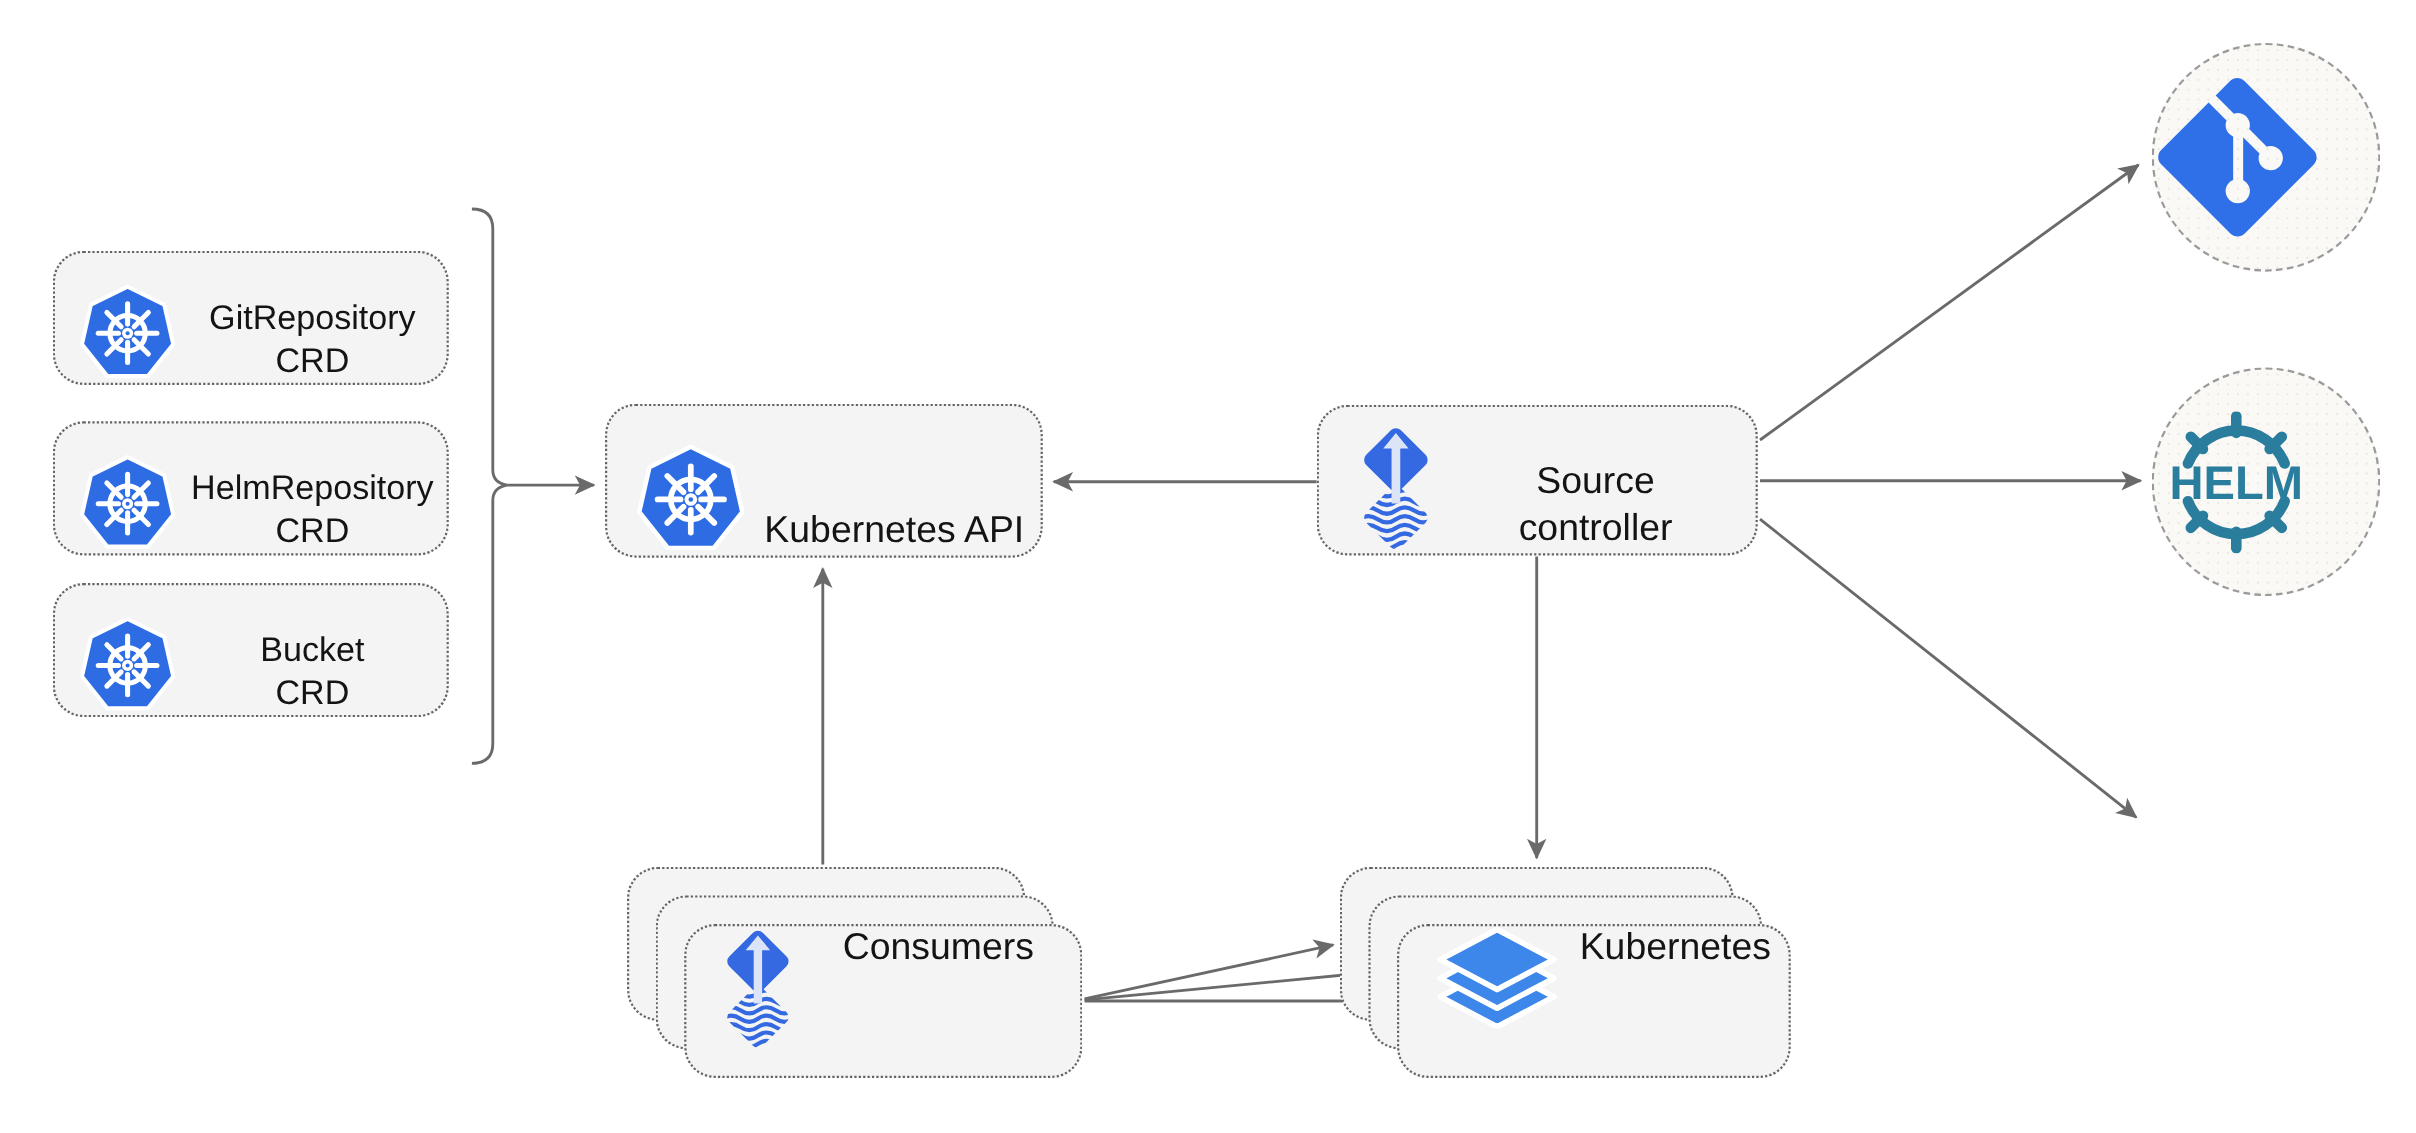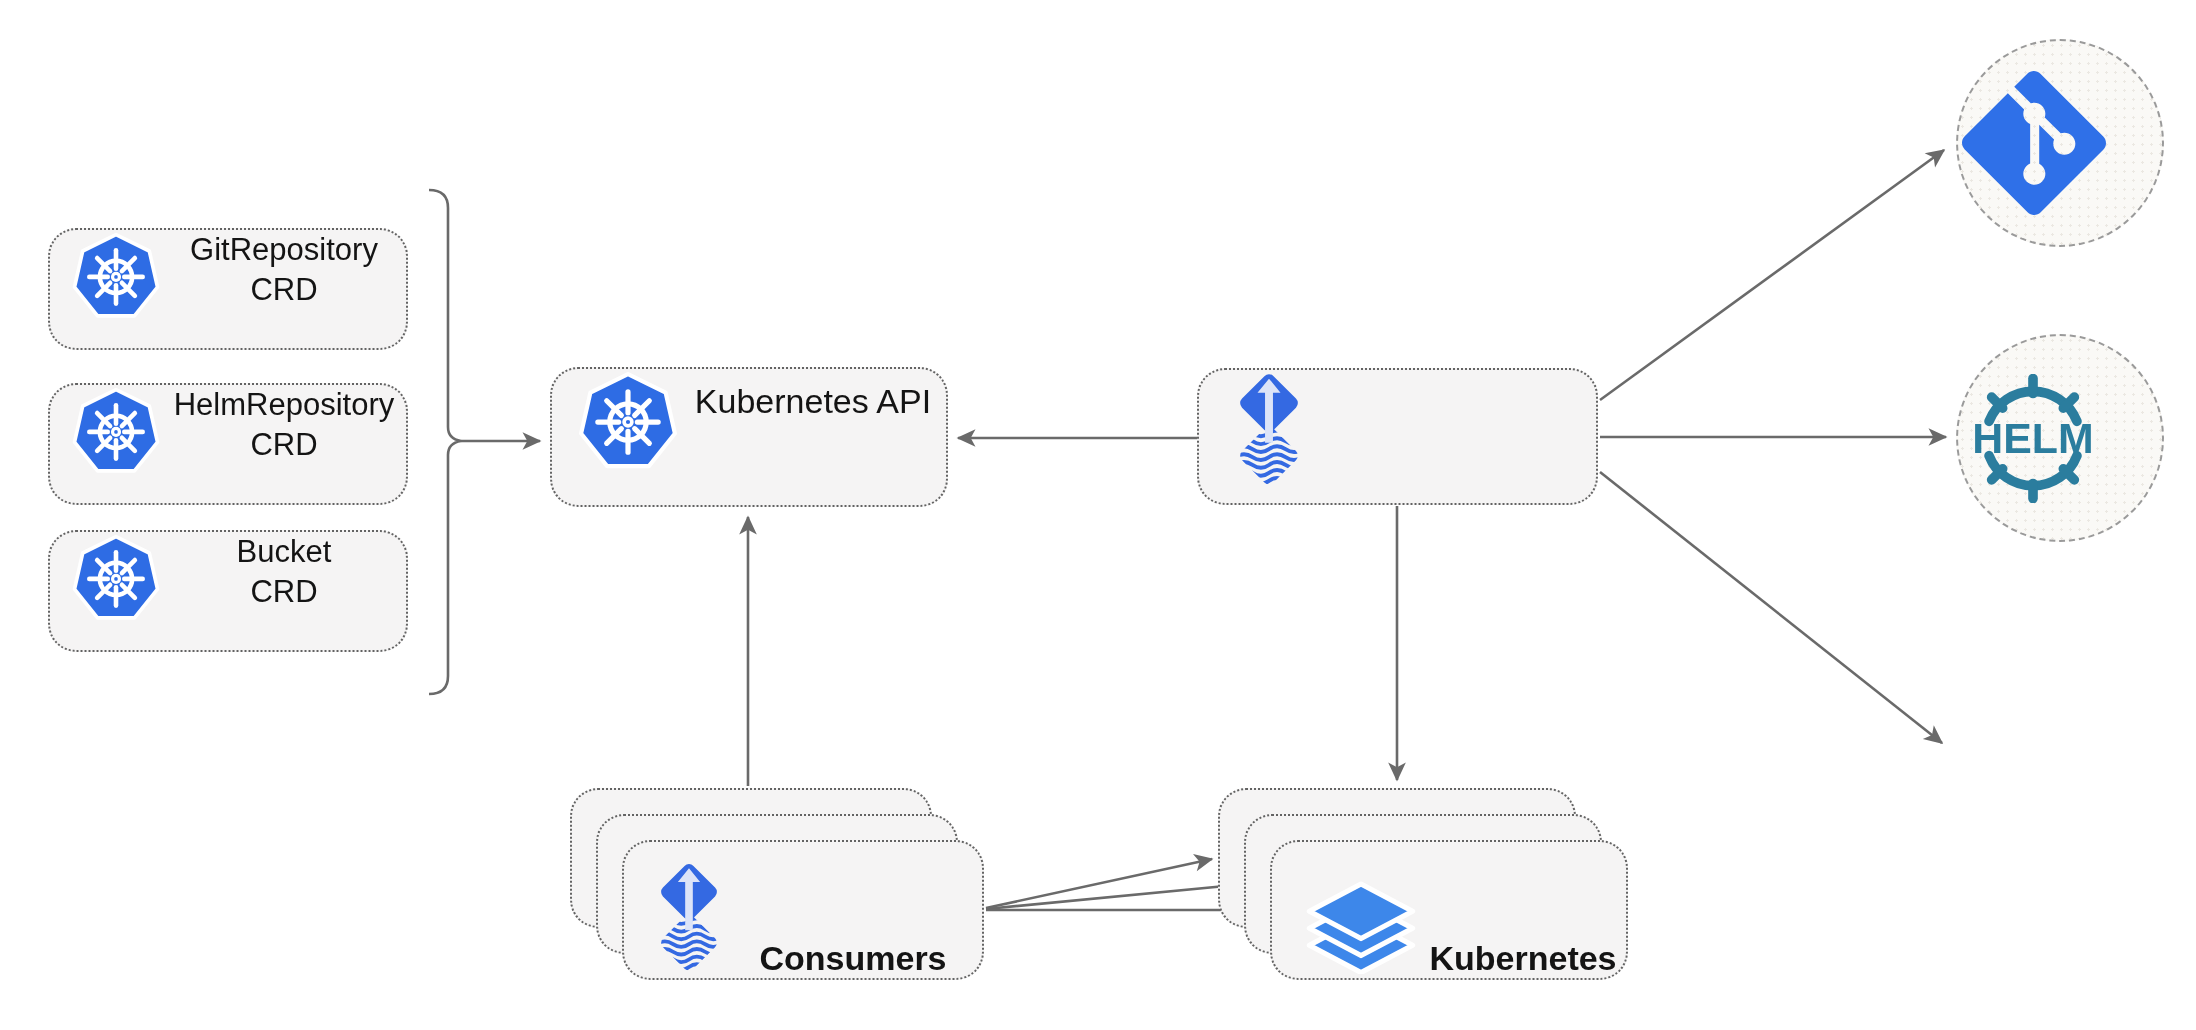--- a/index.html
+++ b/index.html
@@ -21,21 +21,21 @@
     width: 2196px; height: 1030px;
     pointer-events: none;
   }
   .node {
     position: absolute;
     background: #f5f4f4;
     border: 2.4px dotted #636363;
     border-radius: 28px;
     box-sizing: border-box;
     display: flex;
-    align-items: flex-start;
+    align-items: flex-end;
   }
   .node .icon-wrap {
     flex: 0 0 auto;
     display: flex;
     align-items: center;
     justify-content: center;
   }
   .node .label {
     flex: 1 1 auto;
     text-align: center;
@@ -53,23 +53,22 @@
   .stack-layer {
     position: absolute;
     width: 362px; height: 140px;
     background: #f5f4f4;
     border: 2.4px dotted #636363;
     border-radius: 28px;
     box-sizing: border-box;
   }
   .stack-front {
     display: flex;
-    align-items: flex-end;
+    align-items: flex-start;
     padding-left: 30px;
-    font-weight: bold;
   }
   .stack-front .label {
     flex: 1 1 auto;
     text-align: center;
     color: #141414;
     font-size: 34px;
     white-space: nowrap;
   }
   .ext-circle {
     position: absolute;
@@ -226,20 +225,21 @@
           <path d="M4 99 q 11 -8 23 0 t 23 0 t 23 0 t 23 0"></path>
           <path d="M4 110 q 11 -8 23 0 t 23 0 t 23 0 t 23 0"></path>
           <path d="M4 121 q 11 -8 23 0 t 23 0 t 23 0 t 23 0"></path>
           <path d="M4 132 q 11 -8 23 0 t 23 0 t 23 0 t 23 0"></path>
           <path d="M4 143 q 11 -8 23 0 t 23 0 t 23 0 t 23 0"></path>
           <path d="M4 154 q 11 -8 23 0 t 23 0 t 23 0 t 23 0"></path>
         </g>
         <path d="M50,12 L34,31.5 L44.5,31.5 L44.5,101 L55.5,101 L55.5,31.5 L66,31.5 Z" fill="#dce4f8"></path>
       </svg>
     </span>
+    <span class="label"><span>Source</span><br><span>controller</span></span>
   </div>
 
   <div class="stack-layer" style="left:570px; top:788px"></div>
   <div class="stack-layer" style="left:596px; top:814px"></div>
   <div class="stack-layer stack-front" style="left:622px; top:840px">
     <span class="icon-wrap">
       <svg width="70" height="114" viewBox="0 0 100 164">
         <g transform="translate(50,46) rotate(45)">
             <rect x="-31" y="-31" width="62" height="62" rx="9" fill="#3469e2"></rect>
           </g>

